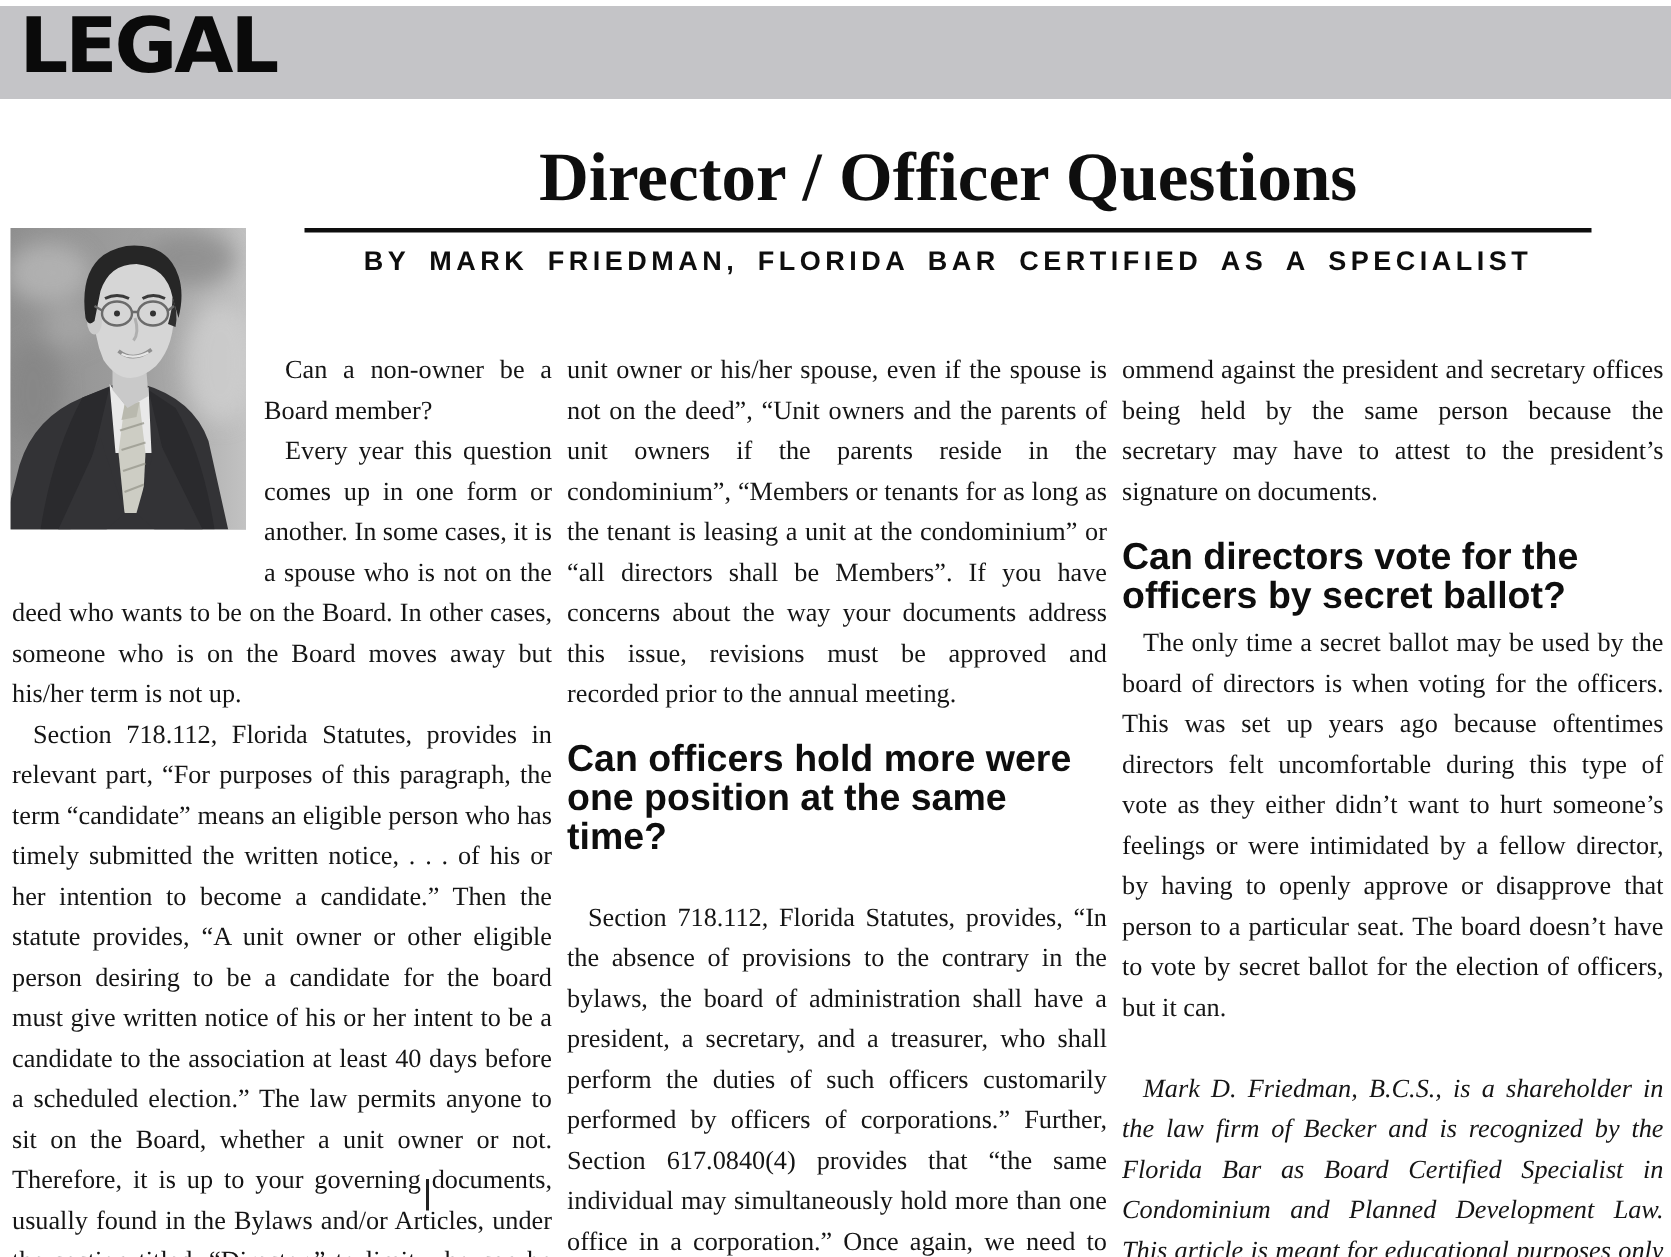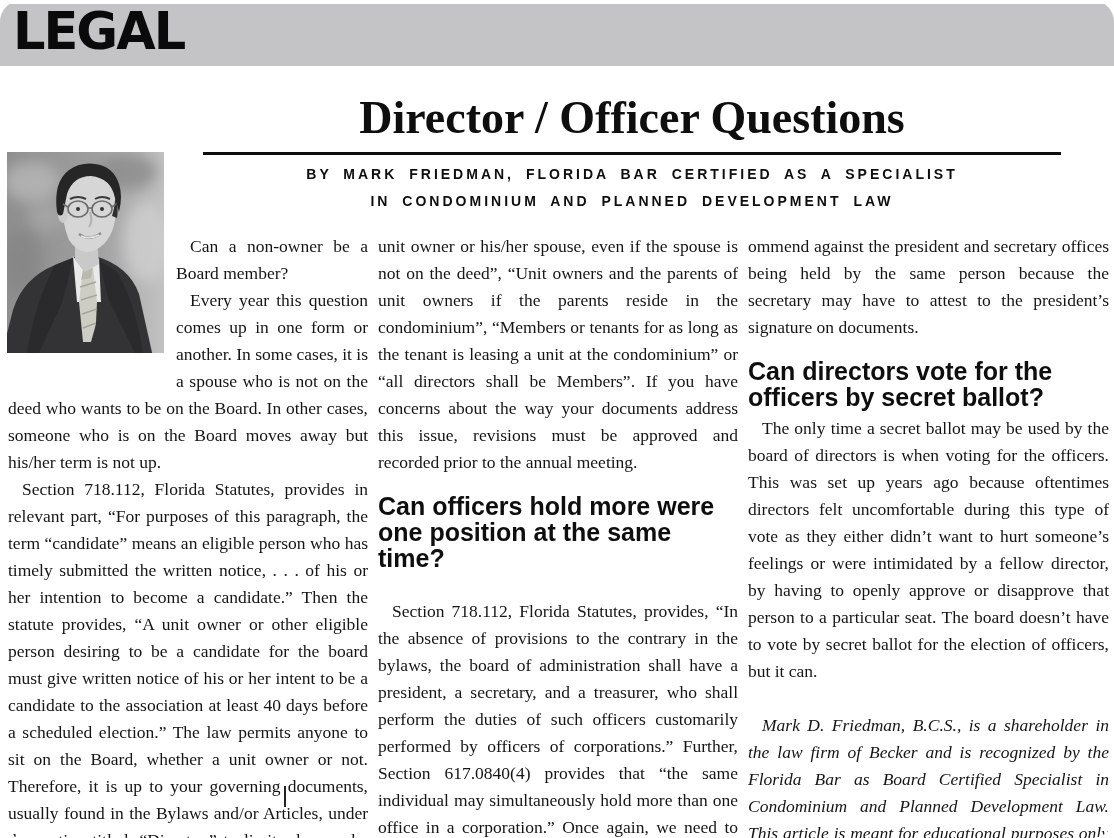--- a/index.html
+++ b/index.html
@@ -1,18 +1,18 @@
 <!DOCTYPE html>
 <html><head>
 <meta charset="utf-8">
 <style>
   html,body{margin:0;padding:0;background:#ffffff;}
   .page{
     position:relative;width:1114px;height:838px;background:#ffffff;
-    overflow:hidden;font-family:"Liberation Serif", serif;color:#151515;border-radius:22px;
+    overflow:hidden;font-family:"Liberation Serif", serif;color:#151515;
   }
   
   .section-bar{
     position:absolute;left:0;top:4px;width:1114px;height:62px;
     background:#c4c4c7;
   }
   .section-label{
     position:absolute;left:13px;top:6px;
     font-family:"DejaVu Sans", sans-serif;font-weight:bold;
     font-size:51px;line-height:52px;letter-spacing:-2px;color:#0a0a0a;
@@ -22,21 +22,21 @@
     position:absolute;left:203px;top:94px;width:858px;
     text-align:center;font-family:"Liberation Serif", serif;
     font-weight:bold;font-size:46px;line-height:48px;color:#0e0e0e;
   }
   .byline-block{
     position:absolute;left:203px;top:152px;width:858px;
     border-top:3px solid #0e0e0e;padding-top:6px;
   }
   .byline-line{
     text-align:center;font-family:"Liberation Sans", sans-serif;
-    font-weight:bold;font-size:14px;line-height:27px;
+    font-weight:bold;font-size:18px;line-height:27px;
     letter-spacing:3px;word-spacing:5px;color:#0e0e0e;white-space:nowrap;
   }
   
   .author-photo{
     position:absolute;left:7px;top:152px;width:157px;height:201px;
     overflow:hidden;background:#9d9d9d;
   }
   
   .col{
     position:absolute;top:233px;width:360px;height:606px;overflow:hidden;
@@ -65,21 +65,20 @@
 
 <div class="page">
 
   <div class="section-bar"></div>
   <div class="section-label">LEGAL</div>
 
   <div class="article-title">Director / Officer Questions</div>
 
   <div class="byline-block">
     <div class="byline-line">BY MARK FRIEDMAN, FLORIDA BAR CERTIFIED AS A SPECIALIST</div>
-    <div class="byline-line">IN CONDOMINIUM AND PLANNED DEVELOPMENT LAW</div>
   </div>
 
   <div class="author-photo">
     <svg width="157" height="201" viewBox="0 0 157 201" xmlns="http://www.w3.org/2000/svg">
       <defs>
         <filter id="soft" x="-30%" y="-30%" width="160%" height="160%">
             <feGaussianBlur stdDeviation="7"></feGaussianBlur>
           </filter>
         <linearGradient id="bgGrad" x1="0" y1="0" x2="1" y2="0">
           <stop offset="0" stop-color="#8f8f8f"></stop>

